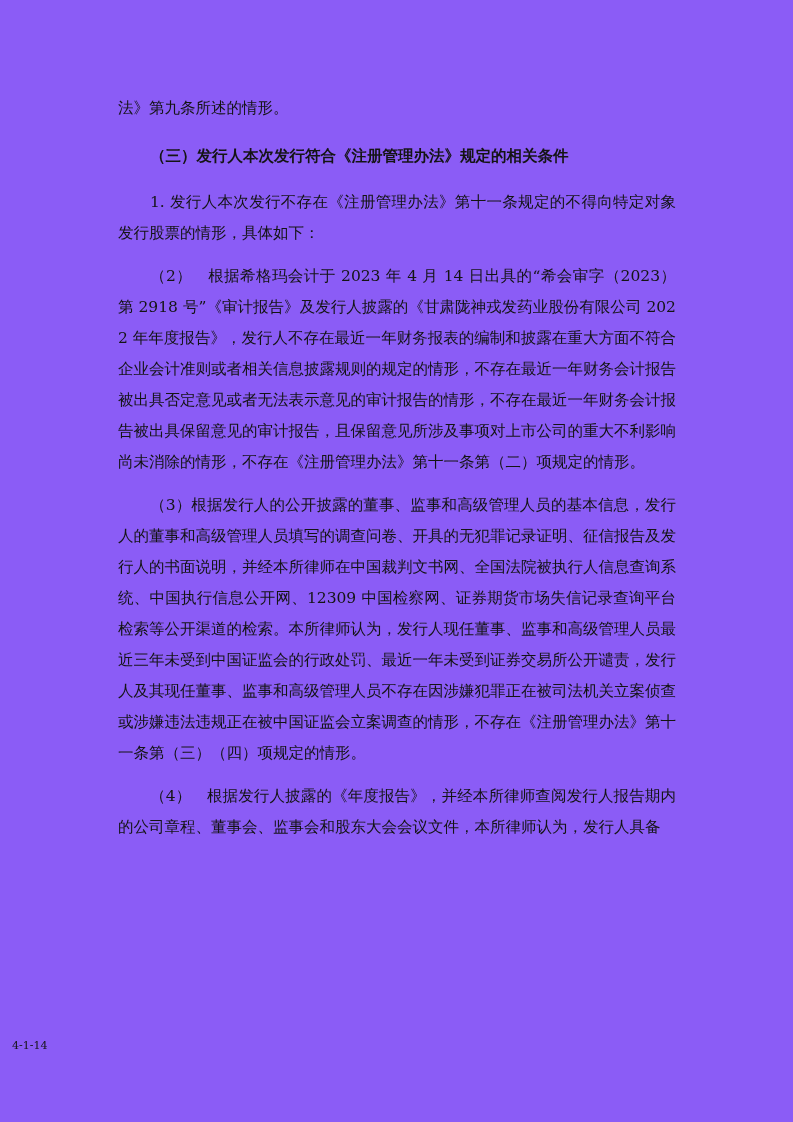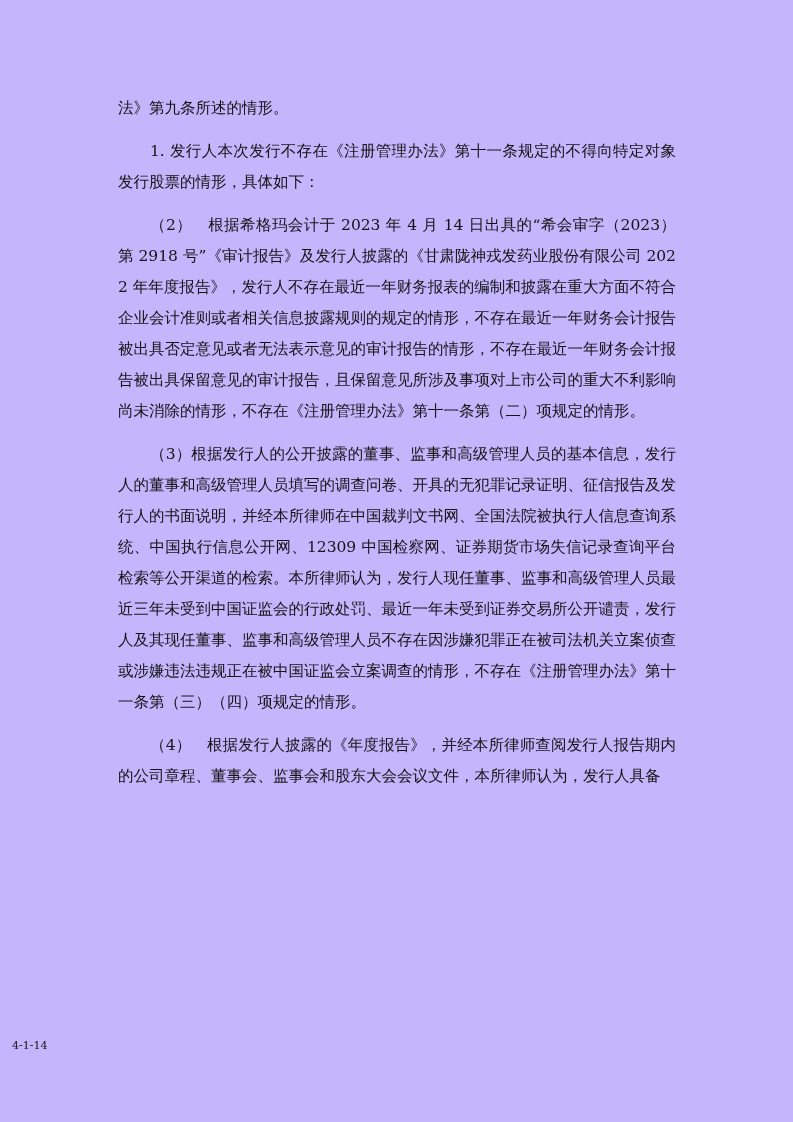--- a/index.html
+++ b/index.html
@@ -4,21 +4,21 @@
 <style>
   html, body {
     margin: 0;
     padding: 0;
     background: #ffffff;
   }
   .page {
     position: relative;
     width: 793px;
     height: 1122px;
-    background: #c4b5fd;
+    background: #8b5cf6;
     color: #141414;
     font-family: "DejaVu Serif", "Liberation Serif", serif;
     overflow: hidden;
   }
   .content {
     position: absolute;
     left: 118px;
     top: 93px;
     width: 558px;
   }
@@ -52,19 +52,20 @@
     line-height: 20px;
     color: #141414;
   }
 </style>
 </head>
 <body>
 
 <div class="page">
   <div class="content">
     <p class="para continuation">法》第九条所述的情形。</p>
+    <h3 class="heading">（三）发行人本次发行符合《注册管理办法》规定的相关条件</h3>
     <p class="para">1. 发行人本次发行不存在《注册管理办法》第十一条规定的不得向特定对象发行股票的情形，具体如下：</p>
     <p class="para">（2）　根据希格玛会计于 2023 年 4 月 14 日出具的“希会审字（2023）第 2918 号”《审计报告》及发行人披露的《甘肃陇神戎发药业股份有限公司 2022 年年度报告》，发行人不存在最近一年财务报表的编制和披露在重大方面不符合企业会计准则或者相关信息披露规则的规定的情形，不存在最近一年财务会计报告被出具否定意见或者无法表示意见的审计报告的情形，不存在最近一年财务会计报告被出具保留意见的审计报告，且保留意见所涉及事项对上市公司的重大不利影响尚未消除的情形，不存在《注册管理办法》第十一条第（二）项规定的情形。</p>
     <p class="para">（3）根据发行人的公开披露的董事、监事和高级管理人员的基本信息，发行人的董事和高级管理人员填写的调查问卷、开具的无犯罪记录证明、征信报告及发行人的书面说明，并经本所律师在中国裁判文书网、全国法院被执行人信息查询系统、中国执行信息公开网、12309 中国检察网、证券期货市场失信记录查询平台检索等公开渠道的检索。本所律师认为，发行人现任董事、监事和高级管理人员最近三年未受到中国证监会的行政处罚、最近一年未受到证券交易所公开谴责，发行人及其现任董事、监事和高级管理人员不存在因涉嫌犯罪正在被司法机关立案侦查或涉嫌违法违规正在被中国证监会立案调查的情形，不存在《注册管理办法》第十一条第（三）（四）项规定的情形。</p>
     <p class="para">（4）　根据发行人披露的《年度报告》，并经本所律师查阅发行人报告期内的公司章程、董事会、监事会和股东大会会议文件，本所律师认为，发行人具备</p>
   </div>
   <div class="page-footer">4-1-14</div>
 </div>
 
 </body></html>

